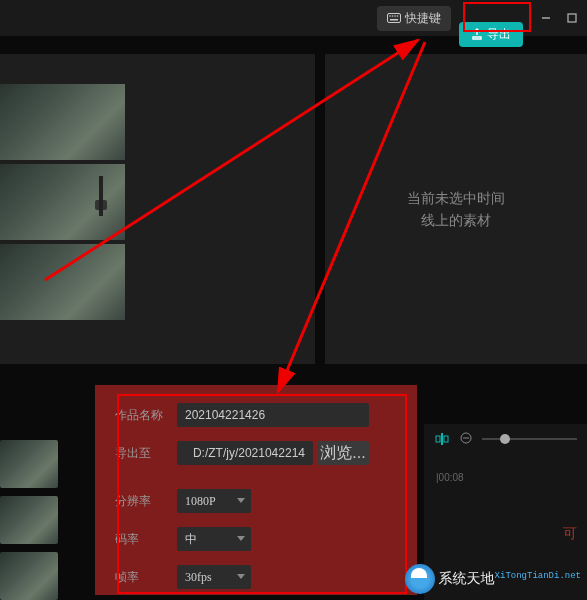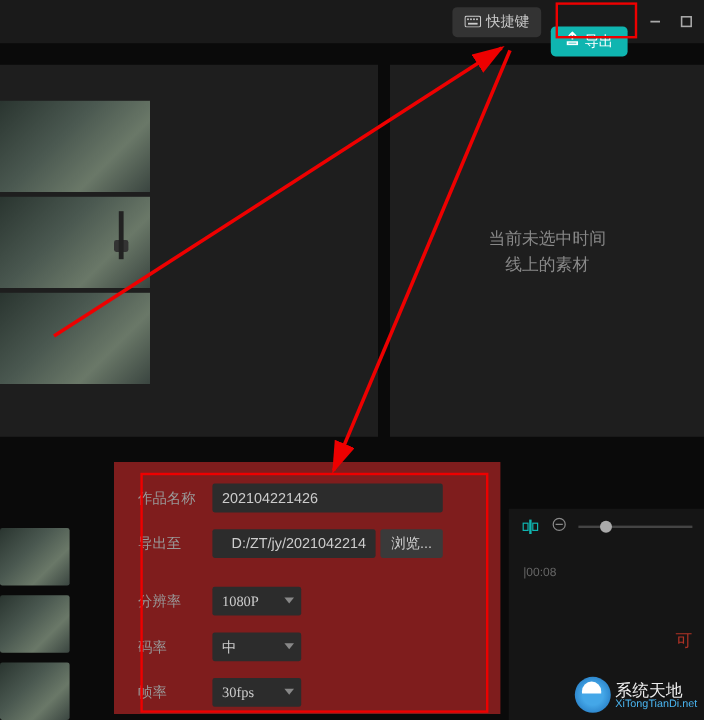--- a/index.html
+++ b/index.html
@@ -33,21 +33,21 @@
   border-radius: 4px;
   padding: 4px 10px;
   font-size: 12px;
   color: #ccc;
 }
 .shortcut-btn .kb-icon {
   display: inline-flex;
 }
 .export-btn {
   display: flex;
-  align-items: flex-start;
+  align-items: flex-end;
   gap: 4px;
   background: #0fb5b0;
   border-radius: 4px;
   padding: 4px 12px;
   font-size: 12px;
   color: #fff;
   position: relative;
   margin-top: 32px;
 }
 .export-highlight {
@@ -169,21 +169,21 @@
 }
 .form-input.wide { width: 192px; }
 .form-input.path { width: 136px; text-align: right; }
 .browse-btn {
   background: #3a3a3a;
   border: none;
   color: #ccc;
   height: 24px;
   width: 52px;
   margin-left: 4px;
-  font-size: 12px;
+  font-size: 16px;
   border-radius: 2px;
 }
 .form-select {
   background: #2c2c2c;
   border: none;
   color: #ccc;
   height: 24px;
   padding: 0 20px 0 8px;
   font-size: 12px;
   border-radius: 2px;
@@ -285,22 +285,23 @@
   top: 4px; left: 6px;
   width: 16px; height: 10px;
   background: #fff;
   border-radius: 8px 8px 0 0;
 }
 .logo-text {
   margin-left: 4px;
   font-size: 14px;
   color: #eee;
   display:flex;
-  flex-direction:column;
+  flex-direction:row;
   line-height:1;
+  font-family:Liberation Mono, monospace;
 }
 .logo-sub { font-size: 9px; color: #4ab5f0; }
 .arrow-svg {
   position: absolute;
   top: 0; left: 0;
   width: 587px; height: 600px;
   pointer-events: none;
 }
 </style>
 </head>

